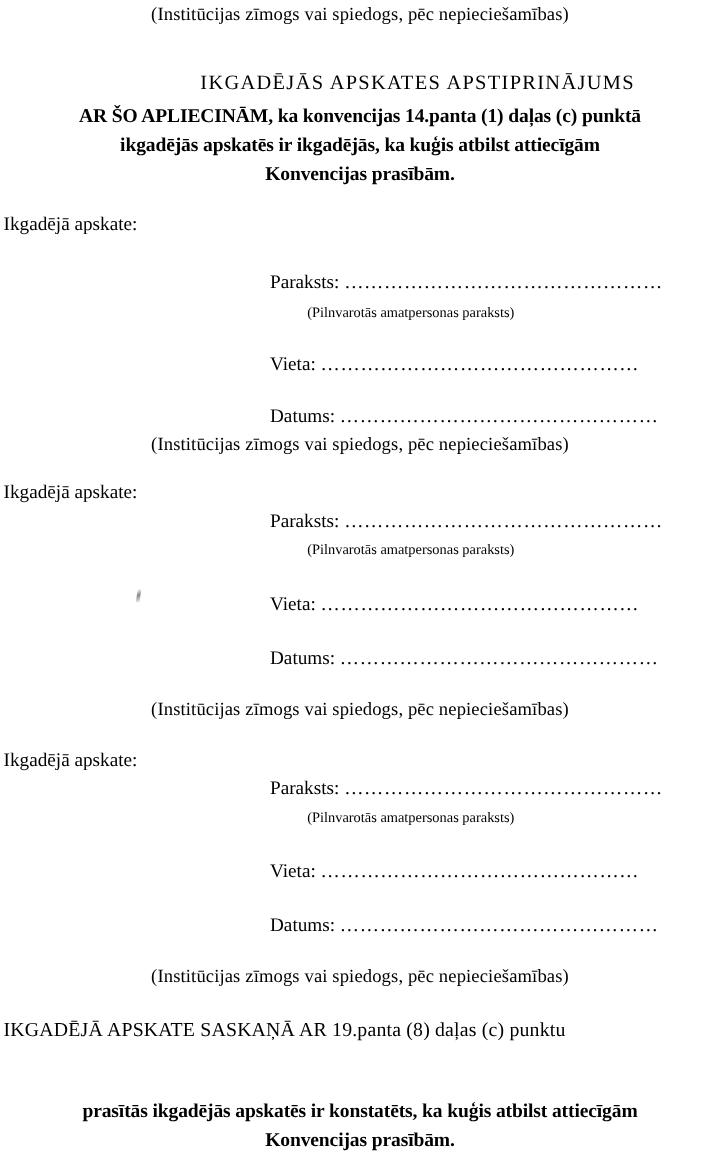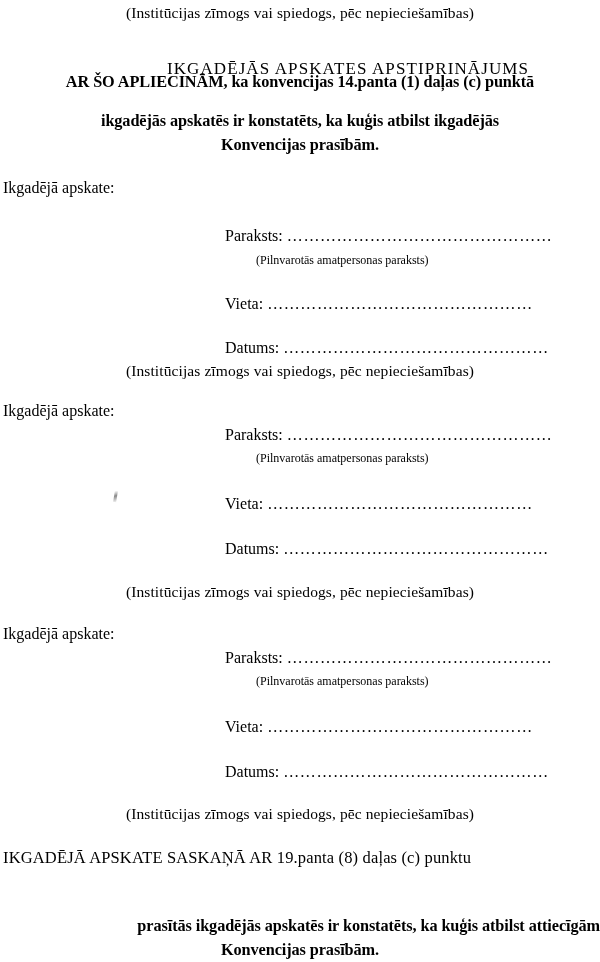--- a/index.html
+++ b/index.html
@@ -89,22 +89,22 @@
 </style>
 </head>
 <body>
 
 <div class="page">
 
   <div class="row center note" style="top:5px;">(Institūcijas zīmogs vai spiedogs, pēc nepieciešamības)</div>
 
   <div class="row center doc-title" style="top:60px;margin-left:48px;">IKGADĒJĀS APSKATES APSTIPRINĀJUMS</div>
 
-  <div class="row center bold-para" style="top:74px;">AR ŠO APLIECINĀM, ka konvencijas 14.panta (1) daļas (c) punktā</div>
-  <div class="row center bold-para" style="top:113px;">ikgadējās apskatēs ir konstatēts, ka kuģis atbilst ikgadējās</div>
+  <div class="row center bold-para" style="top:89px;">AR ŠO APLIECINĀM, ka konvencijas 14.panta (1) daļas (c) punktā</div>
+  <div class="row center bold-para" style="top:113px;">ikgadējās apskatēs ir ikgadējās, ka kuģis atbilst attiecīgām</div>
   <div class="row center bold-para" style="top:137px;">Konvencijas prasībām.</div>
 
   <div class="row left survey-label" style="top:180px;">Ikgadējā apskate:</div>
 
   <div class="field field-line" style="left:225px; top:228px;">
     <span class="lbl">Paraksts:</span>
     <span class="dots">…………………………………………</span>
   </div>
   <div class="field sub-note" style="left:256px; top:254px;">(Pilnvarotās amatpersonas paraksts)</div>
 
@@ -157,16 +157,16 @@
 
   <div class="field field-line" style="left:225px; top:764px;">
     <span class="lbl">Datums:</span>
     <span class="dots">…………………………………………</span>
   </div>
 
   <div class="row center note" style="top:806px;">(Institūcijas zīmogs vai spiedogs, pēc nepieciešamības)</div>
 
   <div class="row left section-head" style="top:850px; padding-left:3px;">IKGADĒJĀ APSKATE SASKAŅĀ AR 19.panta (8) daļas (c) punktu</div>
 
-  <div class="row center bold-para" style="top:918px;text-align:right;">prasītās ikgadējās apskatēs ir konstatēts, ka kuģis atbilst attiecīgām</div>
+  <div class="row center bold-para" style="top:918px;">prasītās ikgadējās apskatēs ir konstatēts, ka kuģis atbilst attiecīgām</div>
   <div class="row center bold-para" style="top:942px;">Konvencijas prasībām.</div>
 
 </div>
 
 </body></html>

